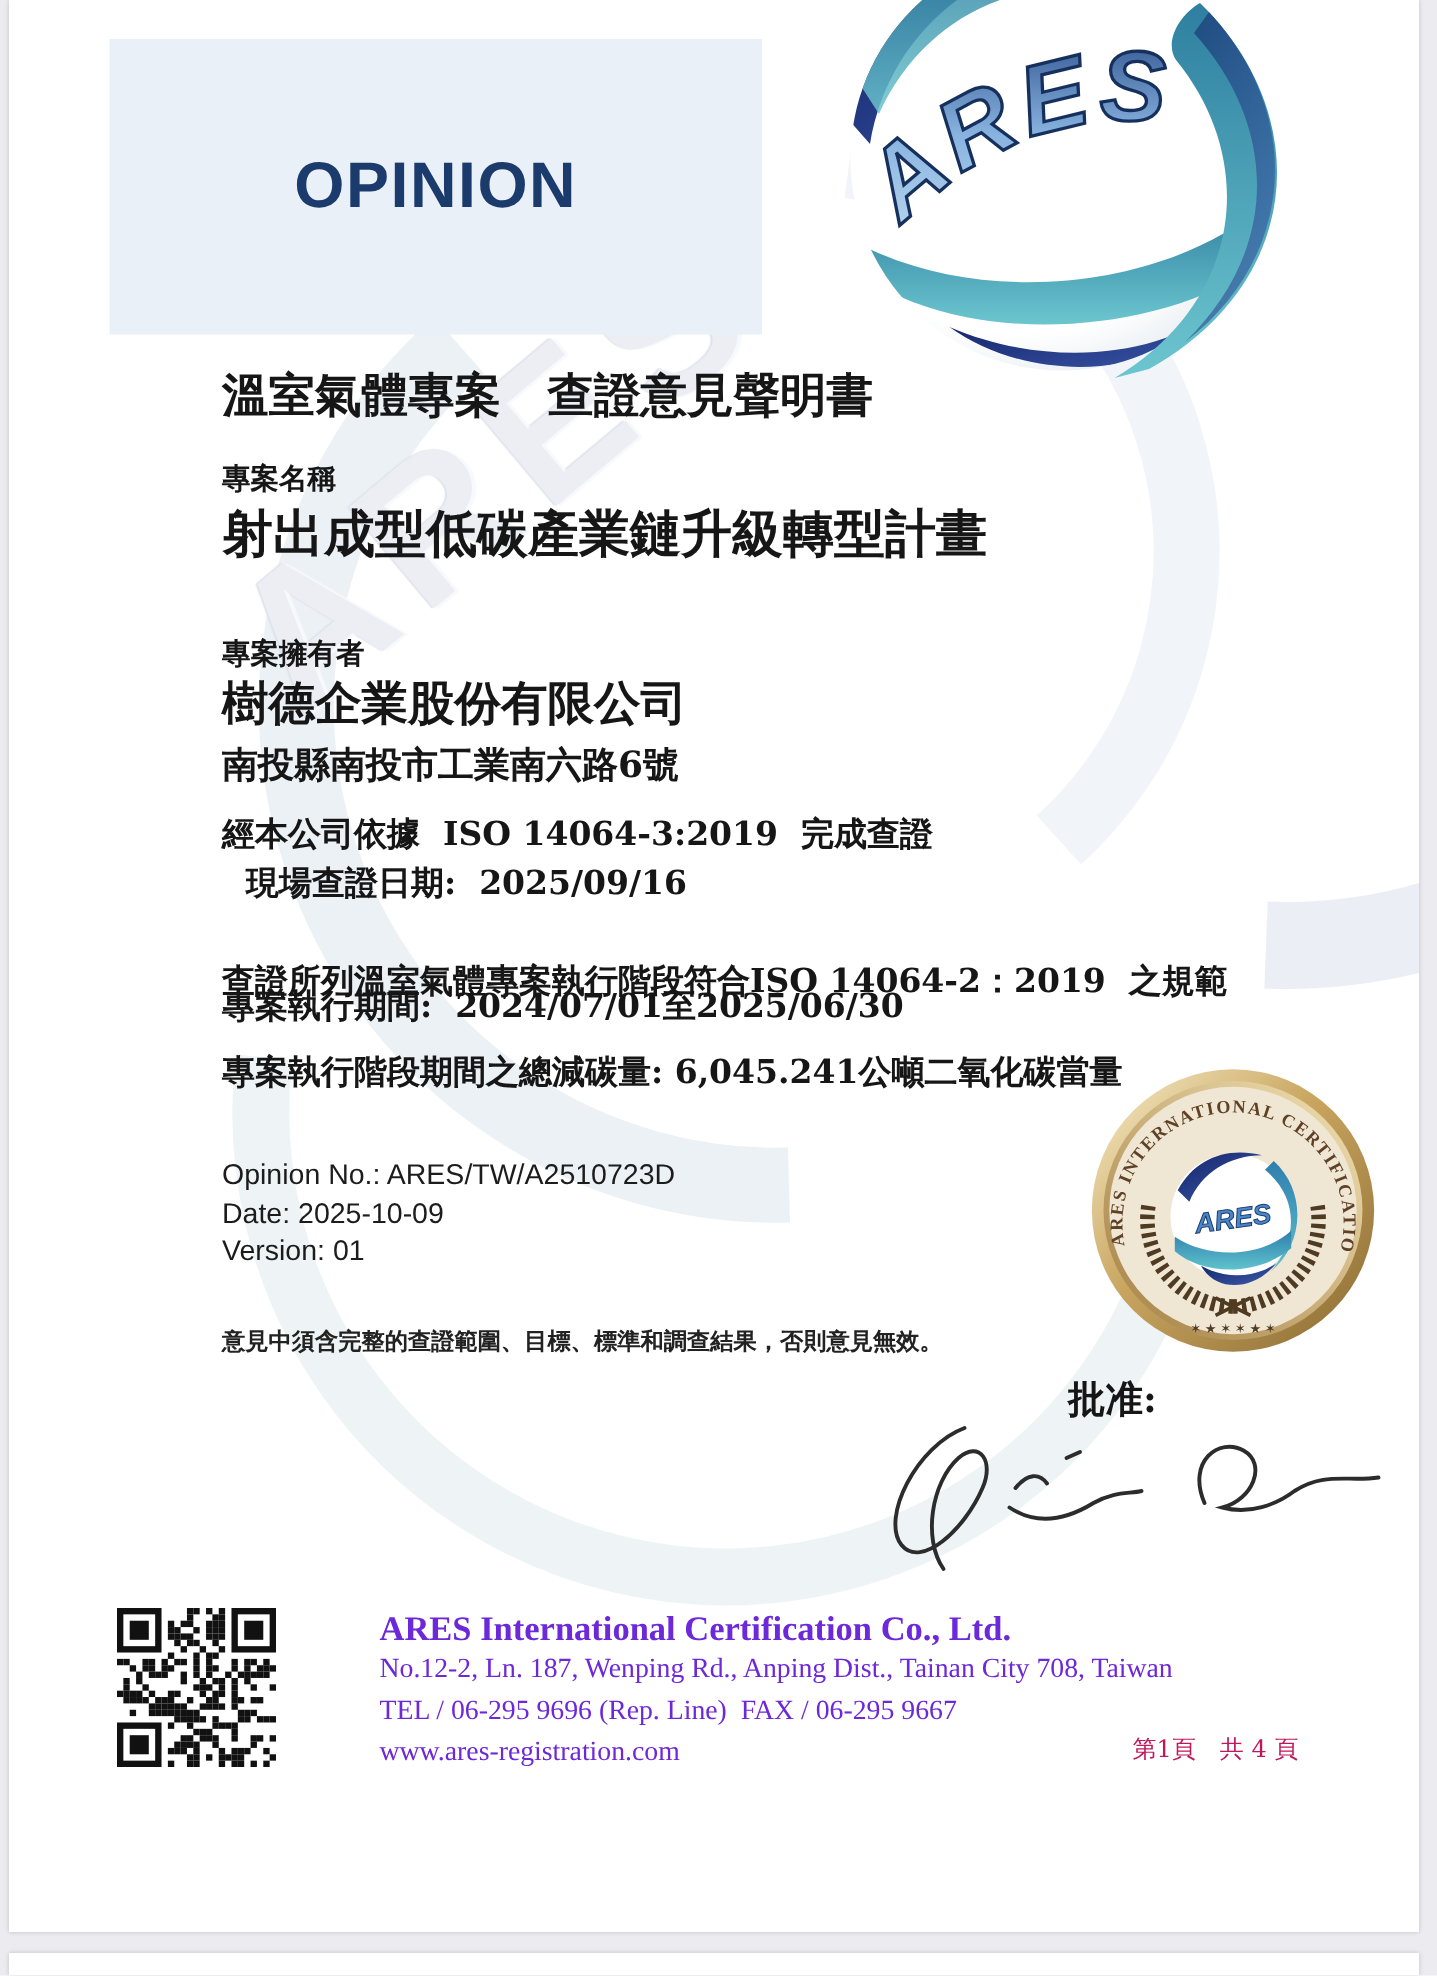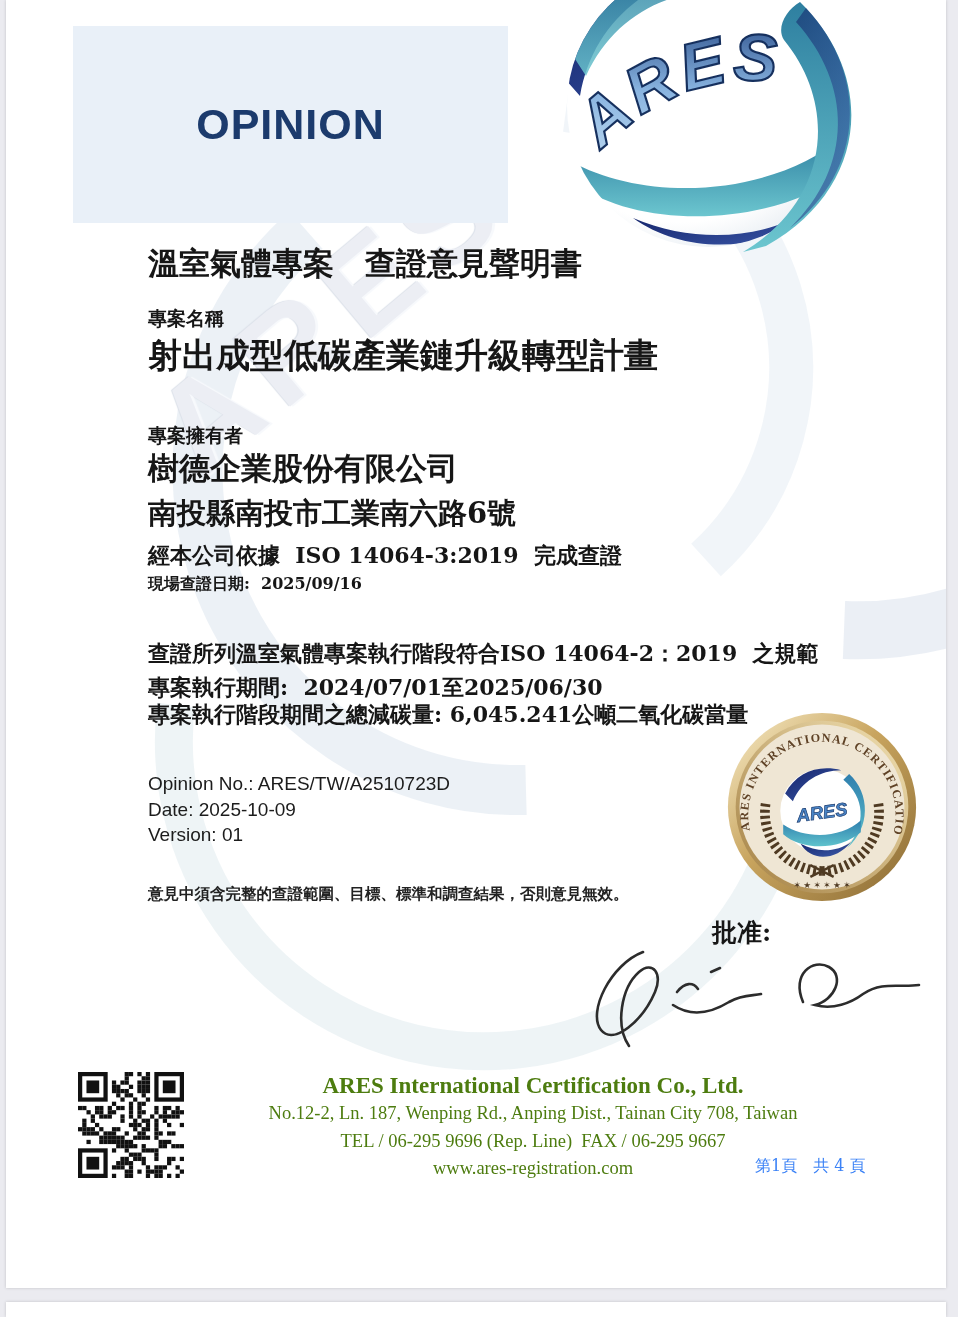--- a/index.html
+++ b/index.html
@@ -43,50 +43,50 @@
   .ares-logo { position:absolute; left:532px; top:-44px; width:345px; height:305px; }
 
   
   .cjk { font-family:"DejaVu Serif","Liberation Serif",serif; color:#161616;font-weight:bold; }
   .pre { white-space:pre; }
   .doc-title   { position:absolute; left:142px; top:243px; font-size:31px; font-weight:bold; }
   .lbl-1       { position:absolute; left:142px; top:306px; font-size:19px; }
   .proj-name   { position:absolute; left:142px; top:333px; font-size:34px; font-weight:bold; }
   .lbl-2       { position:absolute; left:142px; top:423px; font-size:19px; }
   .owner-name  { position:absolute; left:142px; top:448px; font-size:31px; font-weight:bold; }
-  .owner-addr  { position:absolute; left:142px; top:494px; font-size:29px; font-weight:bold; }
+  .owner-addr  { position:absolute; left:142px; top:494px; font-size:24px; font-weight:bold; }
   .v-line1     { position:absolute; left:142px; top:541px; font-size:22px; }
-  .v-line2     { position:absolute; left:142px; top:574px; font-size:16px;text-align:center; }
+  .v-line2     { position:absolute; left:158px; top:574px; font-size:22px;text-align:center; }
   .v-line3     { position:absolute; left:142px; top:606px; font-size:22px;margin-top:33px; }
-  .period      { position:absolute; left:142px; top:656px; font-size:22px;margin-top:17px; }
+  .period      { position:absolute; left:142px; top:656px; font-size:22px; }
   .reduction   { position:absolute; left:142px; top:700px; font-size:22px; }
 
   .opinion-block {
     position:absolute; left:142px; top:771px;
     font-family:"Liberation Sans", sans-serif; font-size:19px;
     color:#1c1c1c; line-height:25.5px;
   }
   .disclaimer { position:absolute; left:142px; top:884px; font-size:15.5px; color:#222;text-align:center; }
 
   .gold-seal { position:absolute; left:719px; top:710px; width:194px; height:194px; }
 
   .approval { position:absolute; left:706px; top:916px; font-size:25px; font-weight:bold; }
   .signature { position:absolute; left:575px; top:932px; width:345px; height:118px; }
 
   
   .qr { position:absolute; left:72px; top:1072px; width:106px; height:106px; }
   .footer-text {
     position:absolute; left:247px; top:1071px; width:560px;
-    font-family:"Liberation Serif","DejaVu Serif",serif; color:#4d7c0f;text-align:center;
+    font-family:"Liberation Serif","DejaVu Serif",serif; color:#6d28d9;
   }
   .footer-company { font-size:23px; font-weight:bold; line-height:29px; }
   .footer-line    { font-size:18.5px; line-height:27.5px; }
   .page-info {
     position:absolute; left:749px; top:1156px; font-size:16px;
-    font-family:"DejaVu Serif","Liberation Serif",serif; color:#3b82f6;
+    font-family:"DejaVu Serif","Liberation Serif",serif; color:#be185d;
   }
 </style>
 </head>
 <body>
 
 <div class="viewer">
   <div class="page page1">
 
     <svg class="bg-art" viewBox="0 0 940 1288">
       <path d="M865,-60 A335,335 0 0 1 838,630" stroke="#e4eaf2" stroke-width="58" fill="none" opacity="0.75"></path>

